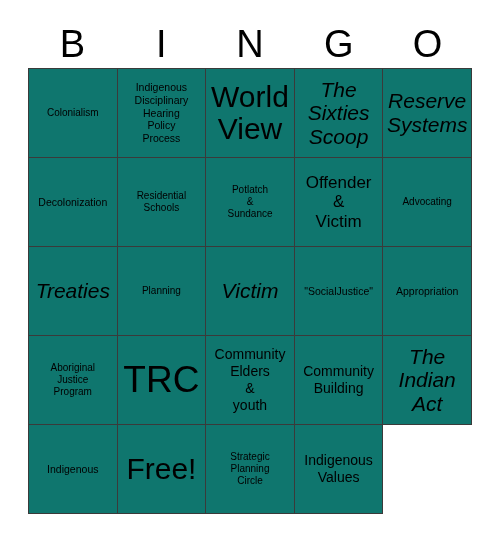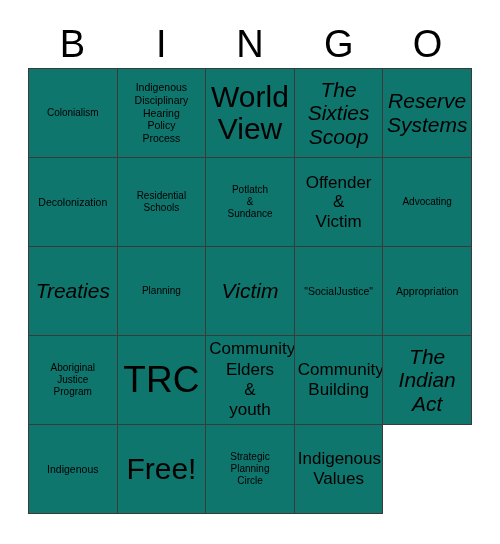--- a/index.html
+++ b/index.html
@@ -70,21 +70,21 @@
   .cell-text {
     display: block;
     width: 100%;
     text-align: center;
     white-space: pre-line;
     line-height: 1.12;
     color: #000000;
   }
   
   .fs-xs  { font-size: 10.5px; line-height: 1.22; }
-  .fs-sm  { font-size: 17px;   line-height: 1.2;  }
+  .fs-sm  { font-size: 14px;   line-height: 1.2;  }
   .fs-md  { font-size: 10px;   line-height: 1.18; }
   .fs-lg  { font-size: 17px;   line-height: 1.14; }
   .fs-xl  { font-size: 21px;   line-height: 1.12; font-style: italic; }
   .fs-xxl { font-size: 30px;   line-height: 1.08; }
   .fs-huge{ font-size: 37px;   line-height: 1.05; }
 </style>
 </head>
 <body>
 
 <div id="card-root">

